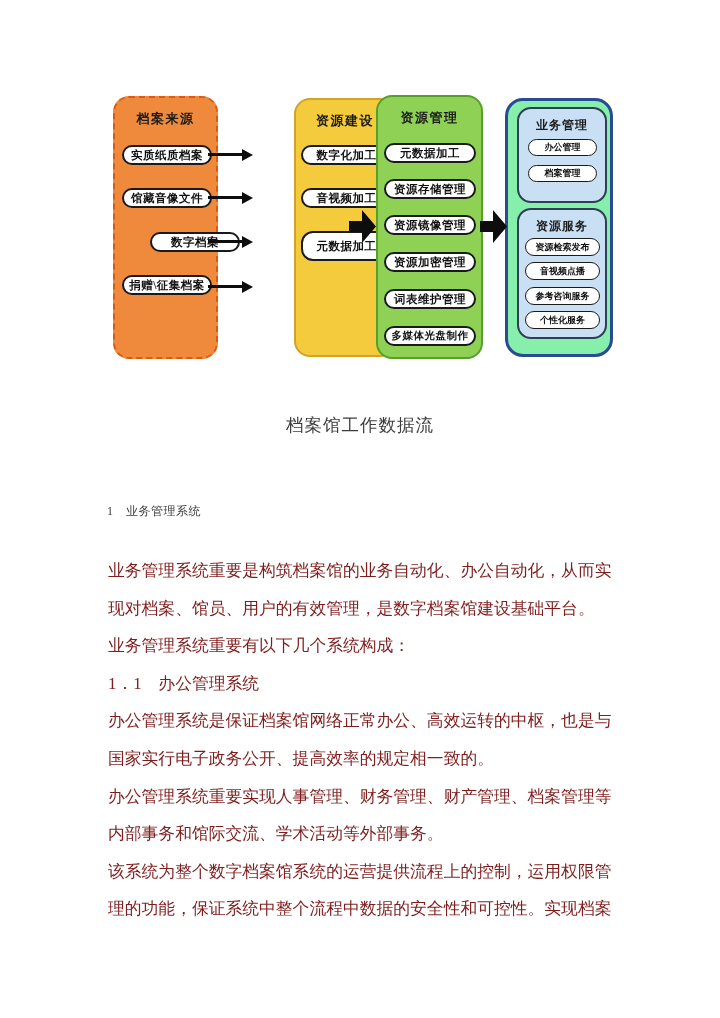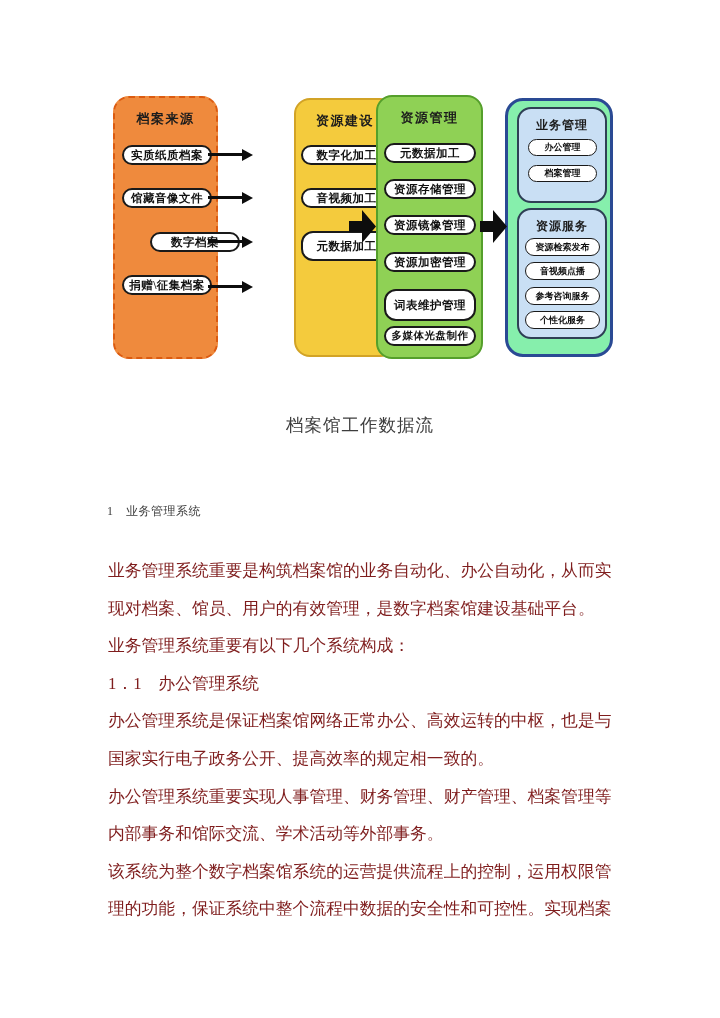--- a/index.html
+++ b/index.html
@@ -63,21 +63,21 @@
       <div class="pill" style="left:5px;top:88px;width:91px;height:20px;">音视频加工</div>
       <div class="pill" style="left:5px;top:131px;width:91px;height:30px;">元数据加工</div>
     </div>
 
     <div class="col col-manage">
       <div class="col-title">资源管理</div>
       <div class="pill" style="left:6px;top:46px;width:92px;height:20px;">元数据加工</div>
       <div class="pill" style="left:6px;top:82px;width:92px;height:20px;">资源存储管理</div>
       <div class="pill" style="left:6px;top:118px;width:92px;height:20px;">资源镜像管理</div>
       <div class="pill" style="left:6px;top:155px;width:92px;height:20px;">资源加密管理</div>
-      <div class="pill" style="left:6px;top:192px;width:92px;height:32px;">词表维护管理</div>
+      <div class="pill" style="left:6px;top:192px;width:92px;height:20px;">词表维护管理</div>
       <div class="pill" style="left:6px;top:229px;width:92px;height:20px;font-size:10.5px;">多媒体光盘制作</div>
     </div>
 
     <div class="col col-biz">
       <div class="subpanel" style="top:6px;height:96px;">
         <div class="col-title">业务管理</div>
         <div class="pill small" style="left:9px;top:30px;width:69px;height:17px;">办公管理</div>
         <div class="pill small" style="left:9px;top:56px;width:69px;height:17px;">档案管理</div>
       </div>
       <div class="subpanel" style="top:107px;height:131px;">

